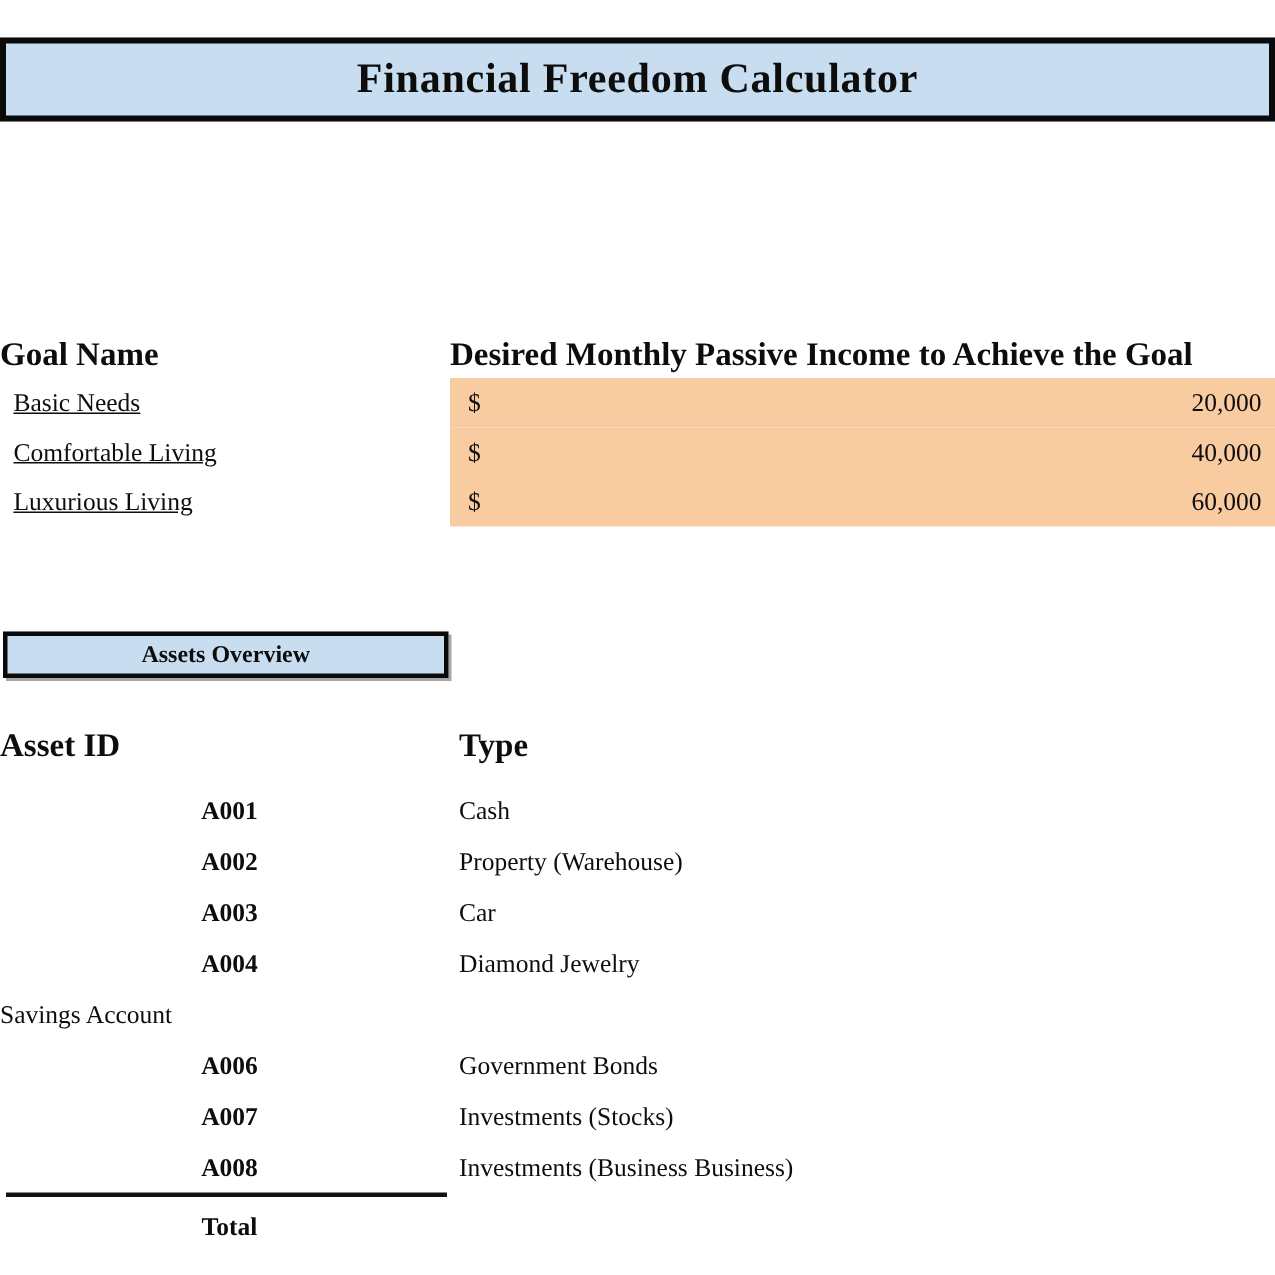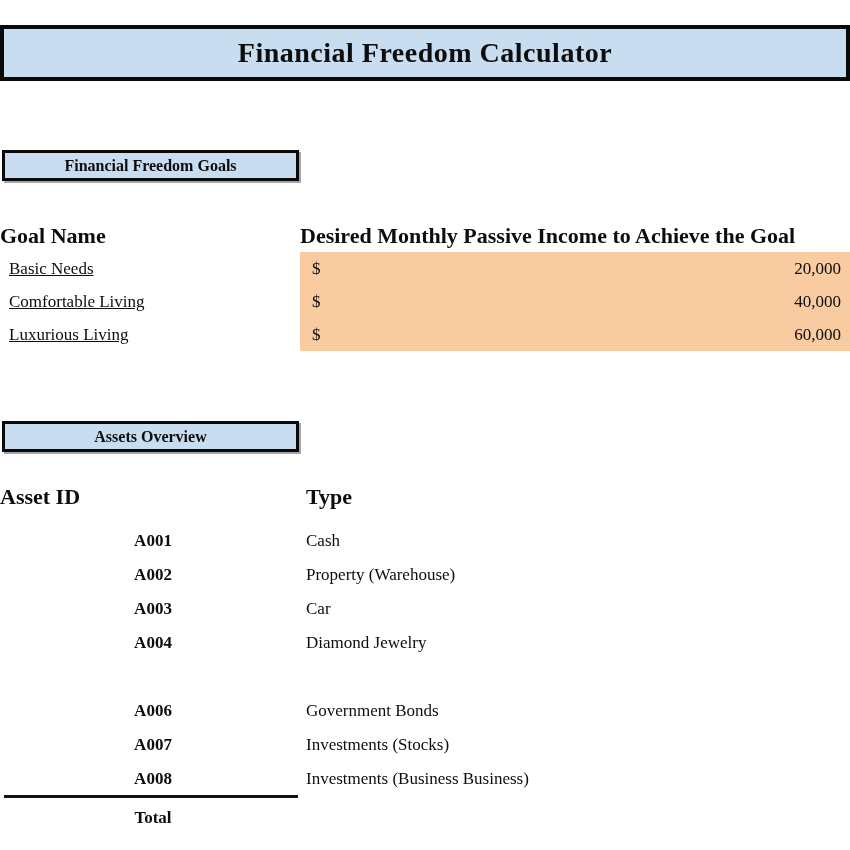--- a/index.html
+++ b/index.html
@@ -103,23 +103,20 @@
 </style>
 </head>
 <body>
 
 <div class="canvas">
 
   <div class="title-bar">
     <span>Financial Freedom Calculator</span>
   </div>
 
-  <div class="section-box goals-box">
-    <span>Financial Freedom Goals</span>
-  </div>
 
   <div class="goals-header-row">
     <div class="col-left hdr">Goal Name</div>
     <div class="col-right hdr">Desired Monthly Passive Income to Achieve the Goal</div>
   </div>
 
   <div class="goals-rows">
     <div class="goal-row">
       <div class="goal-name">Basic Needs</div>
       <div class="goal-amount-cell">
@@ -163,20 +160,21 @@
     </div>
     <div class="asset-row">
       <div class="asset-id">A003</div>
       <div class="asset-type">Car</div>
     </div>
     <div class="asset-row">
       <div class="asset-id">A004</div>
       <div class="asset-type">Diamond Jewelry</div>
     </div>
     <div class="asset-row">
+      <div class="asset-type">Savings Account</div>
     </div>
     <div class="asset-row">
       <div class="asset-id">A006</div>
       <div class="asset-type">Government Bonds</div>
     </div>
     <div class="asset-row">
       <div class="asset-id">A007</div>
       <div class="asset-type">Investments (Stocks)</div>
     </div>
     <div class="asset-row">

